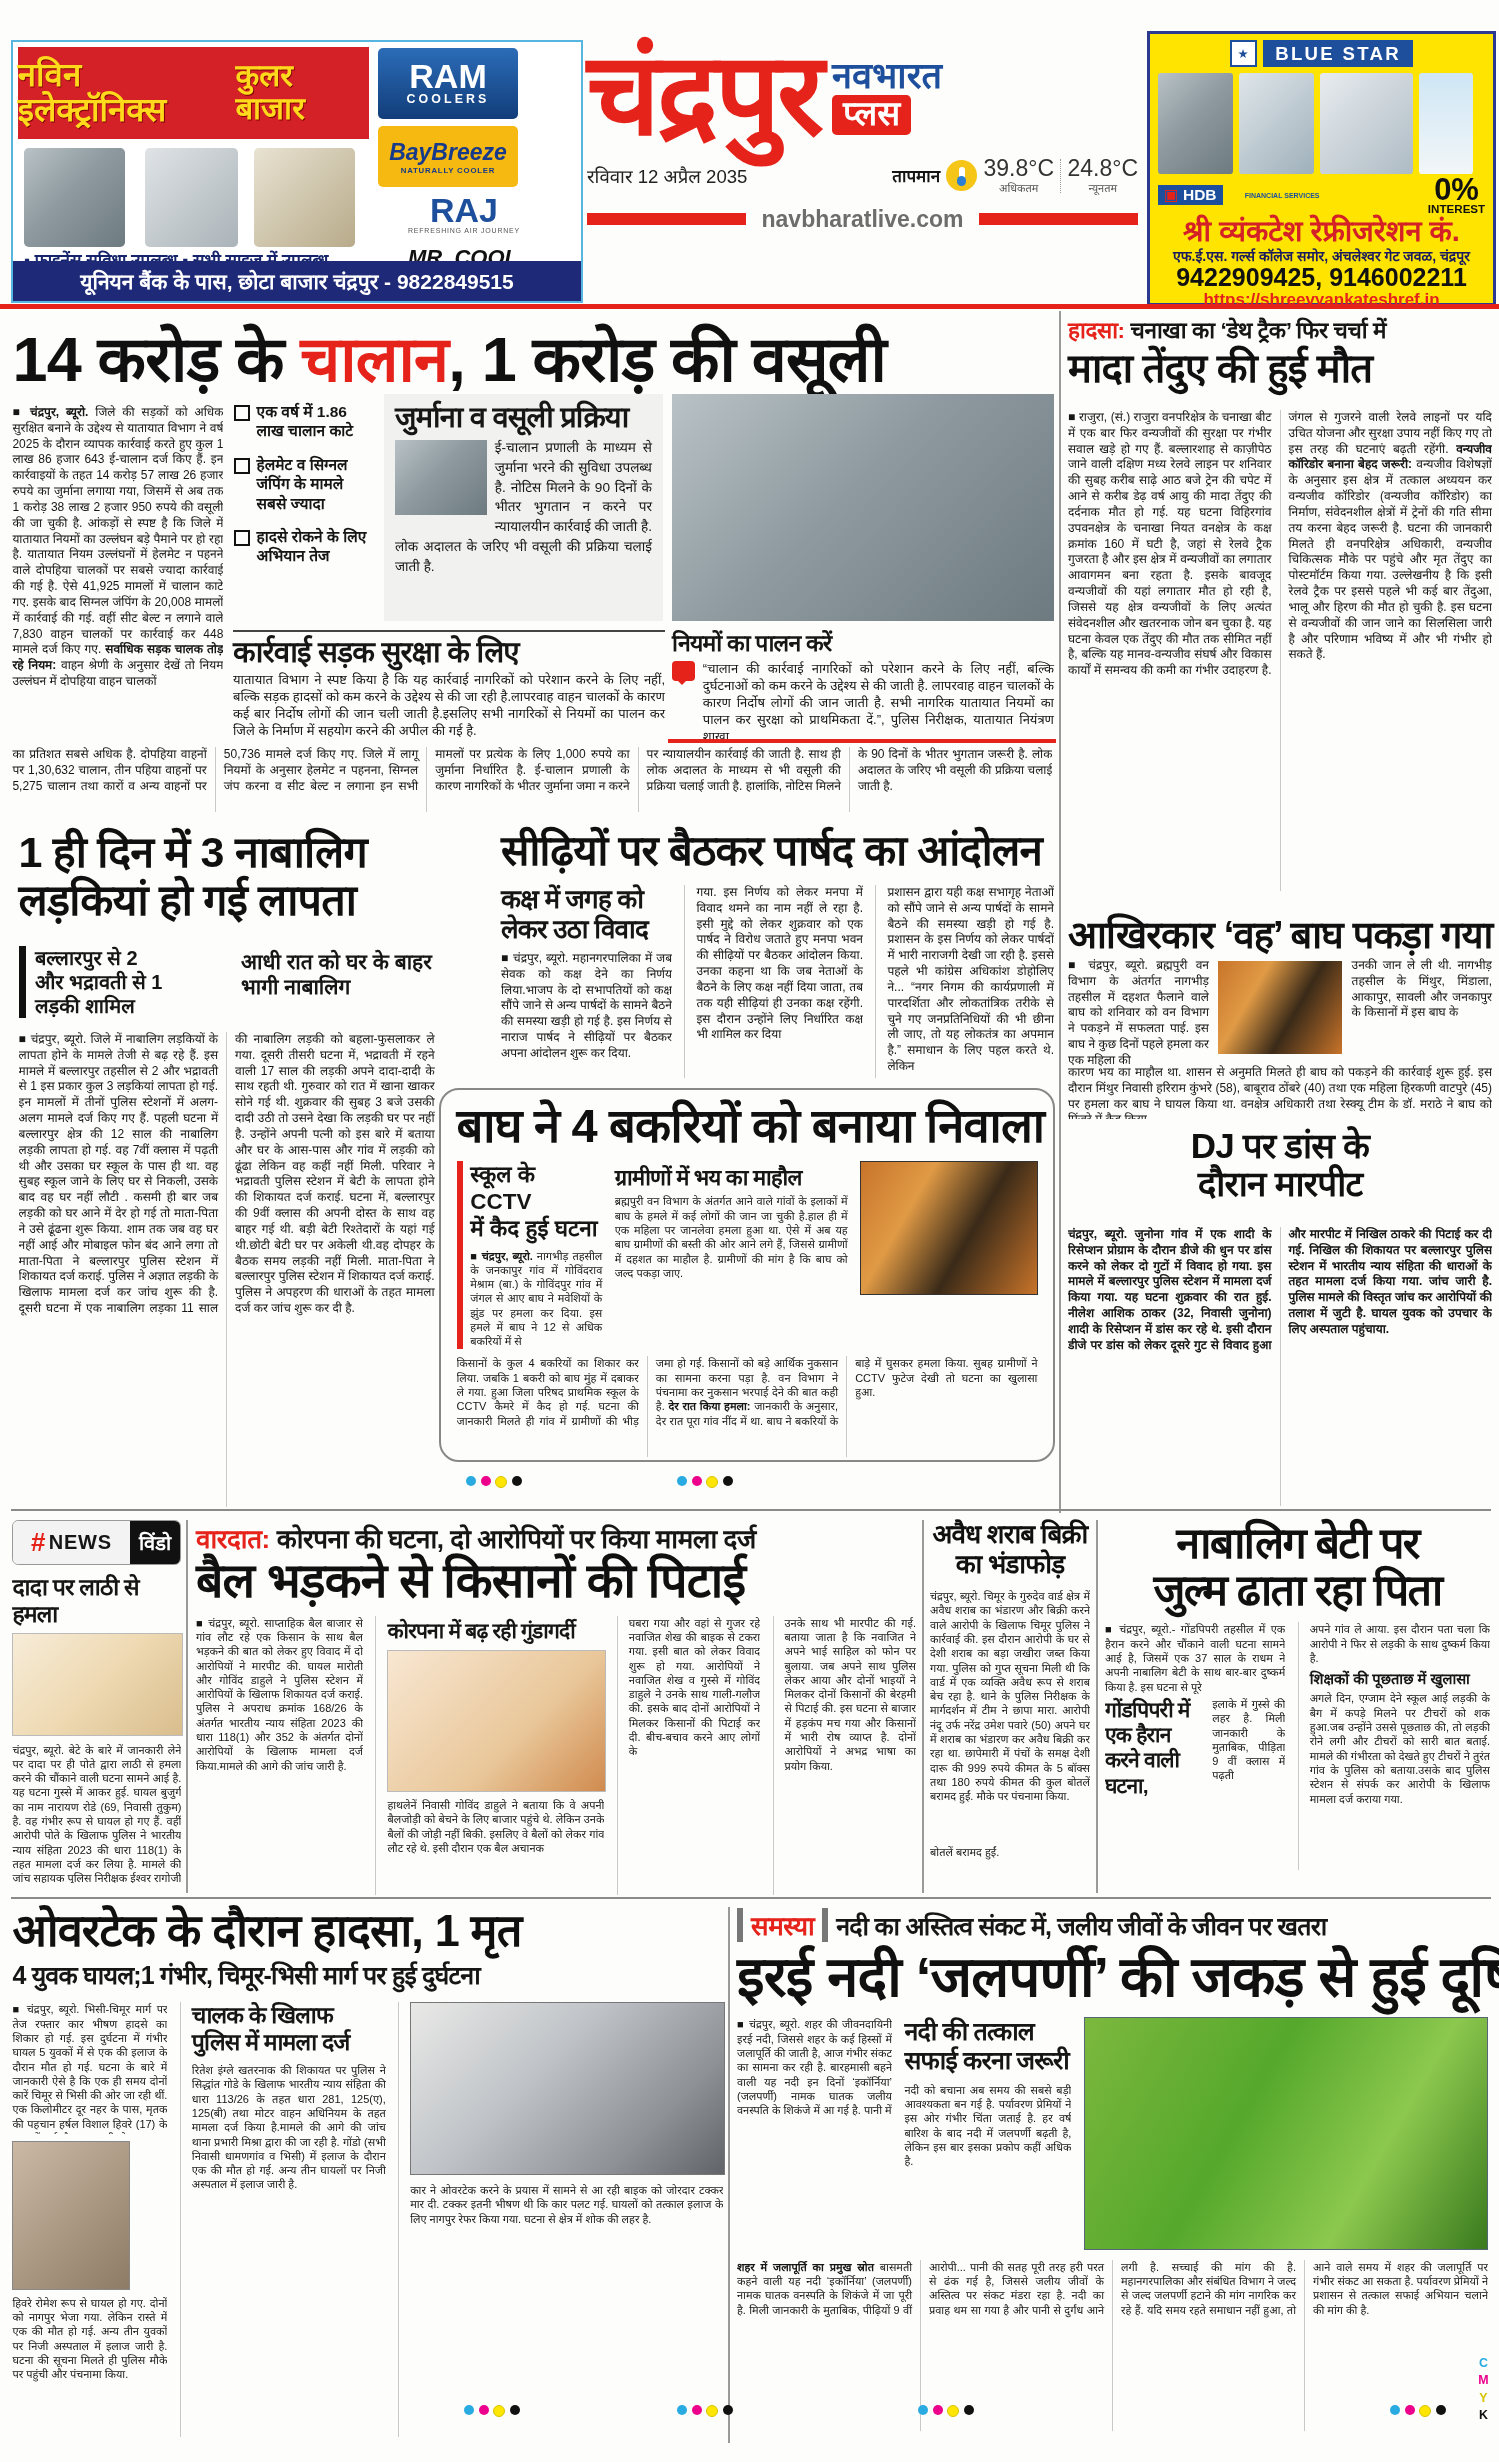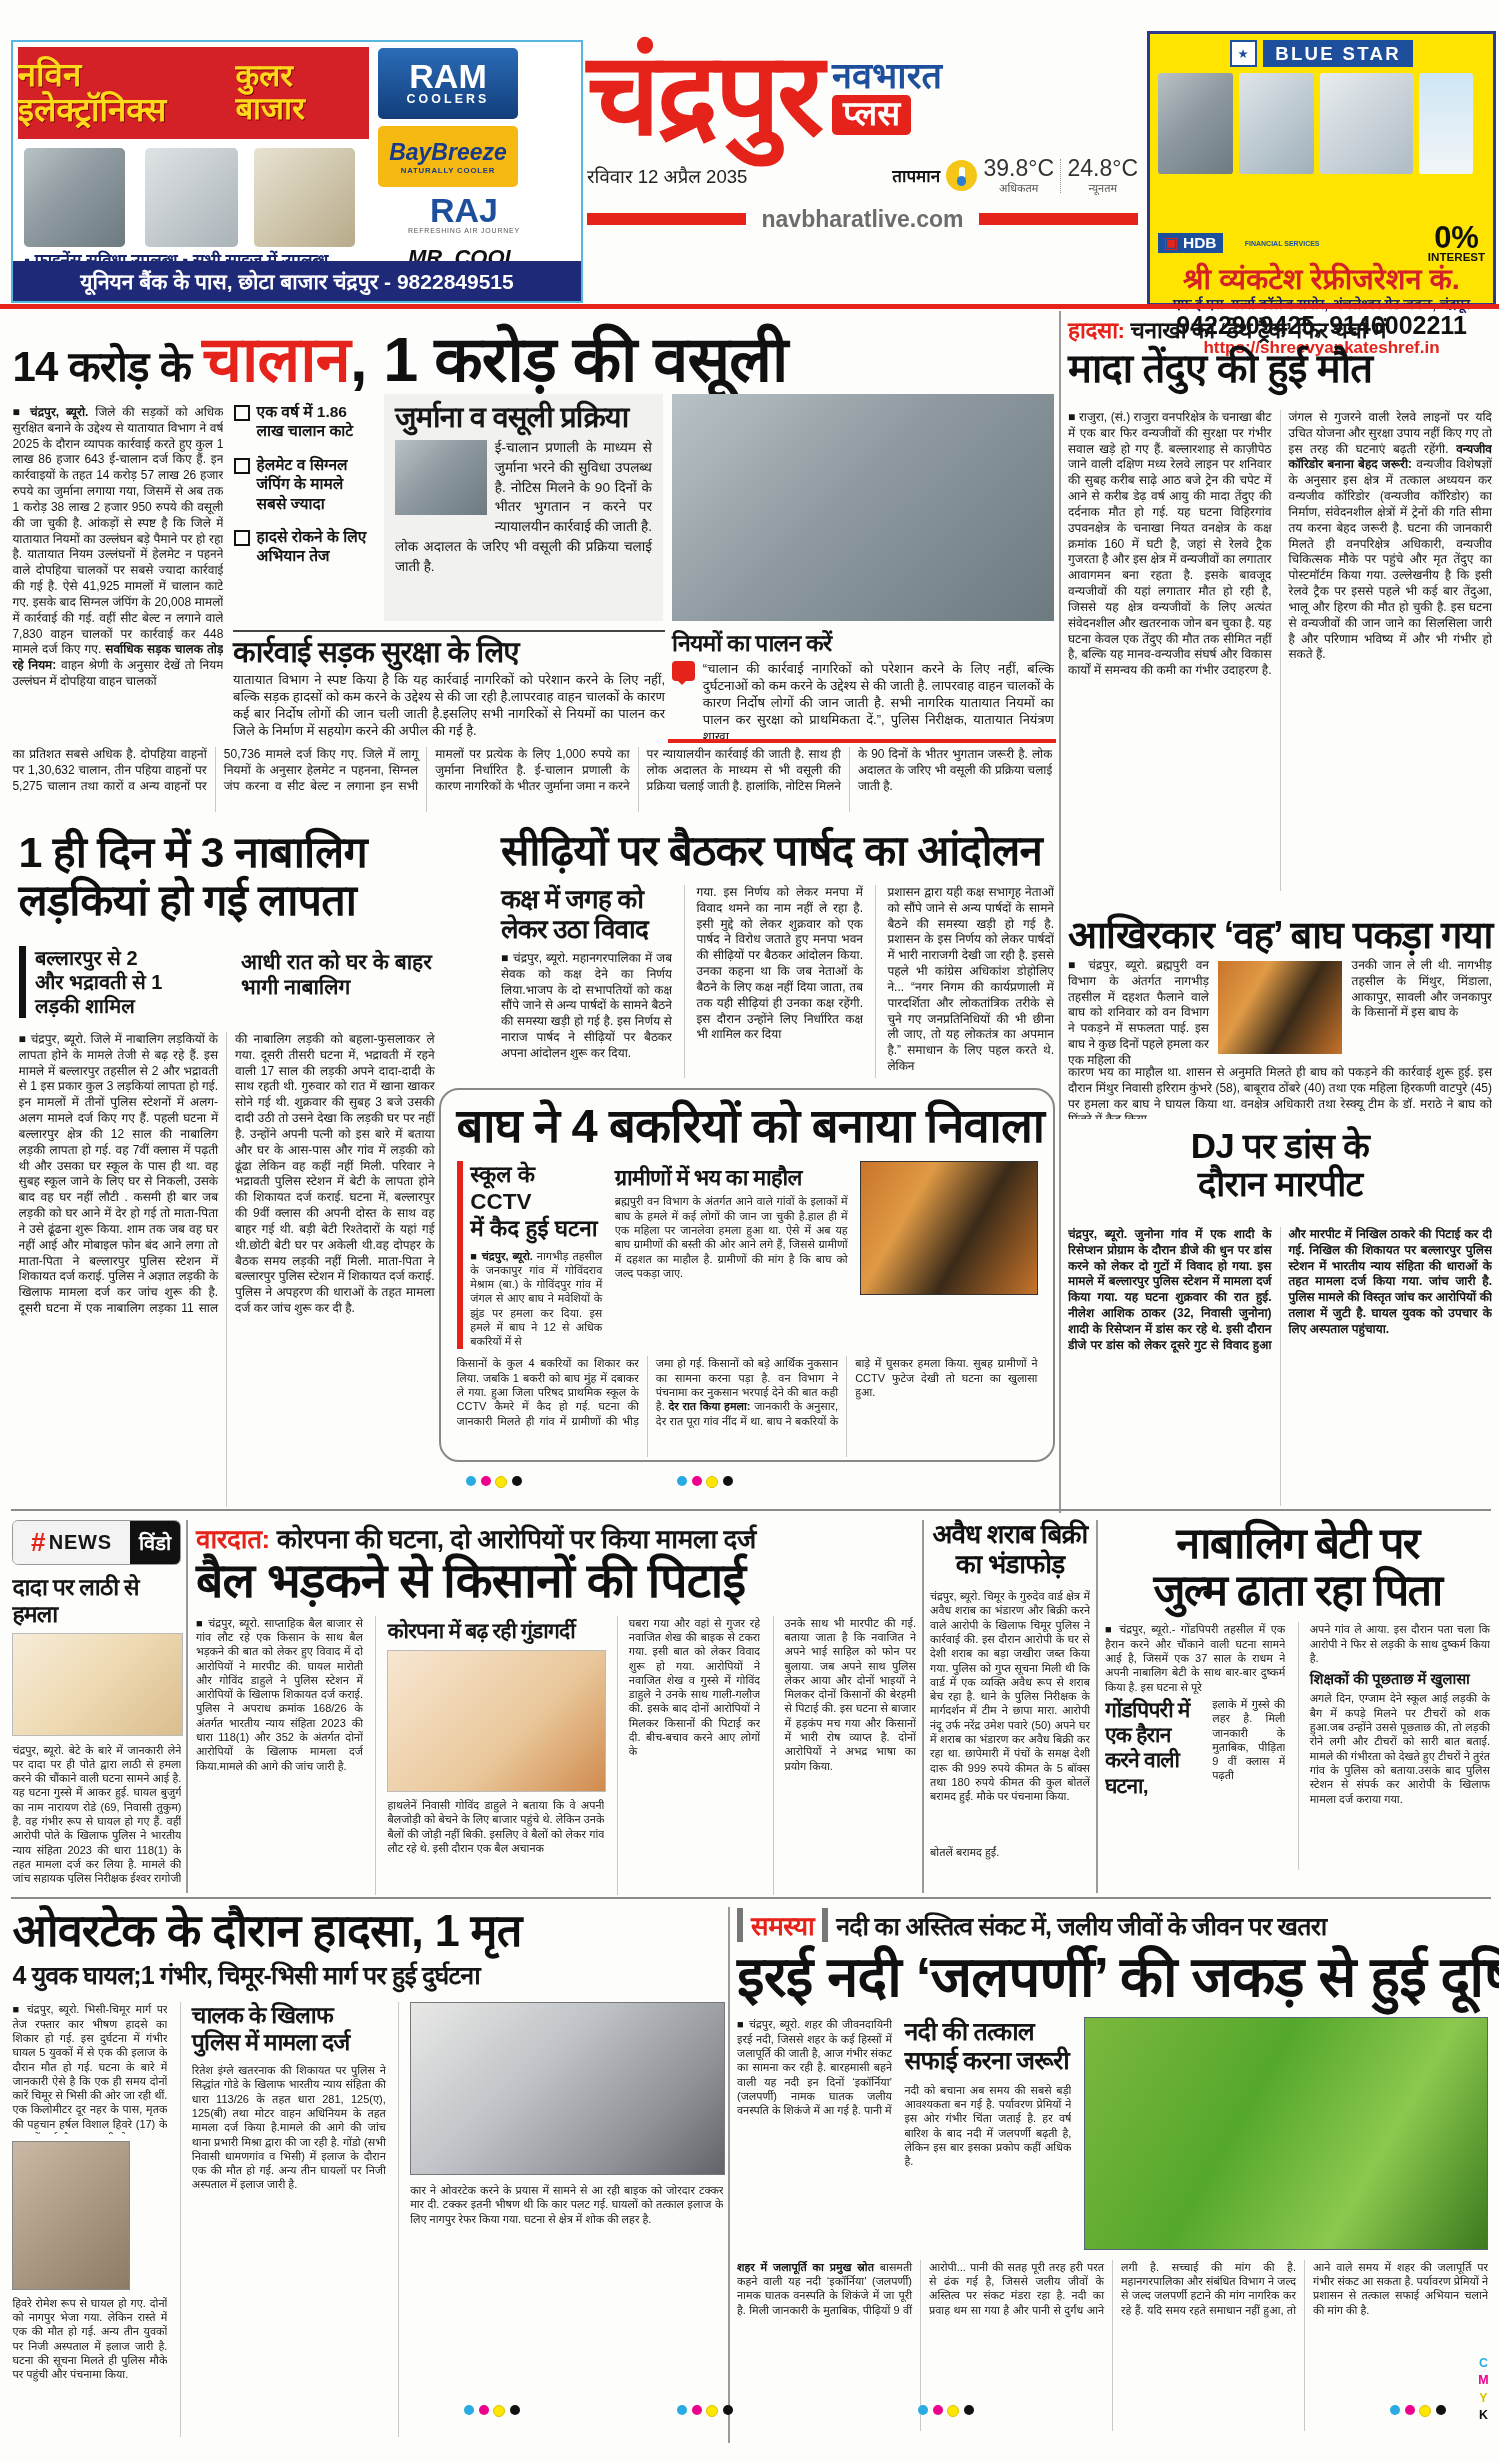--- a/index.html
+++ b/index.html
@@ -113,39 +113,39 @@
     <div style="display:flex;align-items:center;justify-content:center;gap:6.2px;padding-top:6.2px;">
       <span style="width:23px;height:23px;border:2.3px solid #1d4f9c;display:inline-flex;align-items:center;justify-content:center;color:#1d4f9c;font-weight:bold;background:#fff;">★</span>
       <span style="background:#1d4f9c;color:#fff;font-weight:bold;font-size:18.6px;padding:2.3px 12.4px;letter-spacing:2.3px;">BLUE STAR</span>
     </div>
     <div style="display:flex;gap:6.2px;padding:6.2px 7.8px 0;">
       <div class="photo" style="width:75px;height:101px;border-radius:3.1px;"></div>
       <div class="photo" style="width:75px;height:101px;border-radius:3.1px;background:linear-gradient(135deg,#dfe6ea,#9fb0ba);"></div>
       <div class="photo" style="width:93px;height:101px;border-radius:3.1px;background:linear-gradient(135deg,#e8ecef,#aebbc4);"></div>
       <div class="photo" style="width:54px;height:101px;border-radius:3.1px;background:linear-gradient(180deg,#cfe6f5,#f2f6f8);"></div>
     </div>
-    <div style="display:flex;align-items:center;gap:22px;padding:1.6px 7.8px;margin-top:48px;">
+    <div style="display:flex;align-items:center;gap:22px;padding:1.6px 7.8px;">
       <span style="font-size:15.5px;font-weight:bold;color:#fff;background:#1d4f9c;padding:0.8px 6.2px;"><span style="color:#e5231b;">▣</span> <span>HDB</span></span>
       <span style="font-size:7px;font-weight:bold;color:#1d4f9c;">FINANCIAL SERVICES</span>
       <span style="flex:1;"></span>
       <span style="text-align:center;line-height:0.9;">
         <span style="font-size:31px;font-weight:bold;color:#111;display:block;">0%</span>
         <span style="font-size:11.6px;font-weight:bold;color:#111;display:block;">INTEREST</span>
       </span>
     </div>
     <div style="text-align:center;color:#d42027;font-size:29px;font-weight:bold;line-height:1.05;">श्री व्यंकटेश रेफ्रीजरेशन कं.</div>
     <div style="text-align:center;color:#1a1a5e;font-size:14px;font-weight:bold;">एफ.ई.एस. गर्ल्स कॉलेज समोर, अंचलेश्वर गेट जवळ, चंद्रपूर</div>
     <div style="text-align:center;color:#111;font-size:25px;font-weight:bold;line-height:1;">9422909425, 9146002211</div>
     <div style="text-align:center;color:#e5231b;font-size:17px;font-weight:bold;">https://shreevyankateshref.in</div>
   </div>
 
   <div class="abs red-rule" style="left:0;top:304px;width:1500px;height:5.4px;"></div>
 
   <div class="abs" style="left:12.4px;top:314px;width:1040px;height:78px;white-space:nowrap;">
-    <span class="hl" style="font-size:42px;">14 करोड़ के </span><span class="hl red" style="font-size:63px;color:#e5231b;">चालान</span><span class="hl" style="font-size:63px;">, 1 करोड़ की वसूली</span>
+    <span class="hl" style="font-size:63px;">14 करोड़ के </span><span class="hl red" style="font-size:63px;color:#e5231b;">चालान</span><span class="hl" style="font-size:63px;">, 1 करोड़ की वसूली</span>
   </div>
 
   <div class="abs jt body-txt" style="left:12.4px;top:405px;width:211px;height:324px;overflow:hidden;">
     <span class="dateline">■ चंद्रपुर, ब्यूरो.</span>
     <span>जिले की सड़कों को अधिक सुरक्षित बनाने के उद्देश्य से यातायात विभाग ने वर्ष 2025 के दौरान व्यापक कार्रवाई करते हुए कुल 1 लाख 86 हजार 643 ई-चालान दर्ज किए हैं. इन कार्रवाइयों के तहत 14 करोड़ 57 लाख 26 हजार रुपये का जुर्माना लगाया गया, जिसमें से अब तक 1 करोड़ 38 लाख 2 हजार 950 रुपये की वसूली की जा चुकी है. आंकड़ों से स्पष्ट है कि जिले में यातायात नियमों का उल्लंघन बड़े पैमाने पर हो रहा है. यातायात नियम उल्लंघनों में हेलमेट न पहनने वाले दोपहिया चालकों पर सबसे ज्यादा कार्रवाई की गई है. ऐसे 41,925 मामलों में चालान काटे गए. इसके बाद सिग्नल जंपिंग के 20,008 मामलों में कार्रवाई की गई. वहीं सीट बेल्ट न लगाने वाले 7,830 वाहन चालकों पर कार्रवाई कर 448 मामले दर्ज किए गए.</span>
     <span class="bold">सर्वाधिक सड़क चालक तोड़ रहे नियम:</span>
     <span>वाहन श्रेणी के अनुसार देखें तो नियम उल्लंघन में दोपहिया वाहन चालकों</span>
   </div>
 
   <div class="abs" style="left:234px;top:402px;width:141px;height:217px;">

